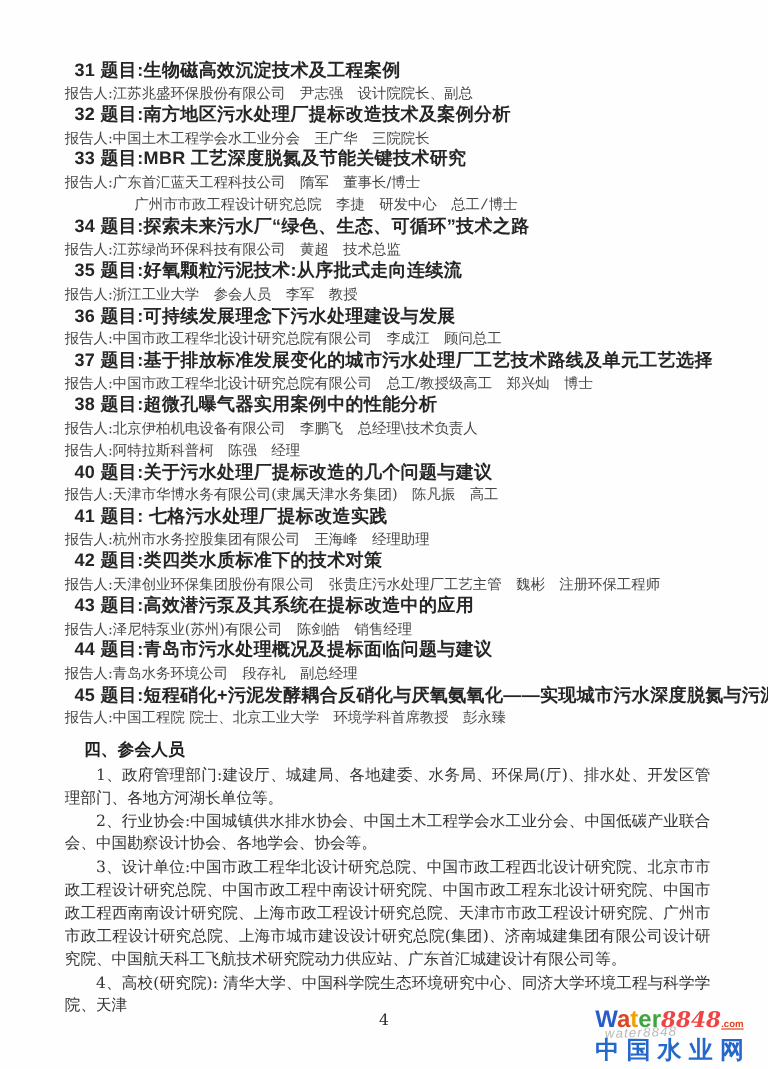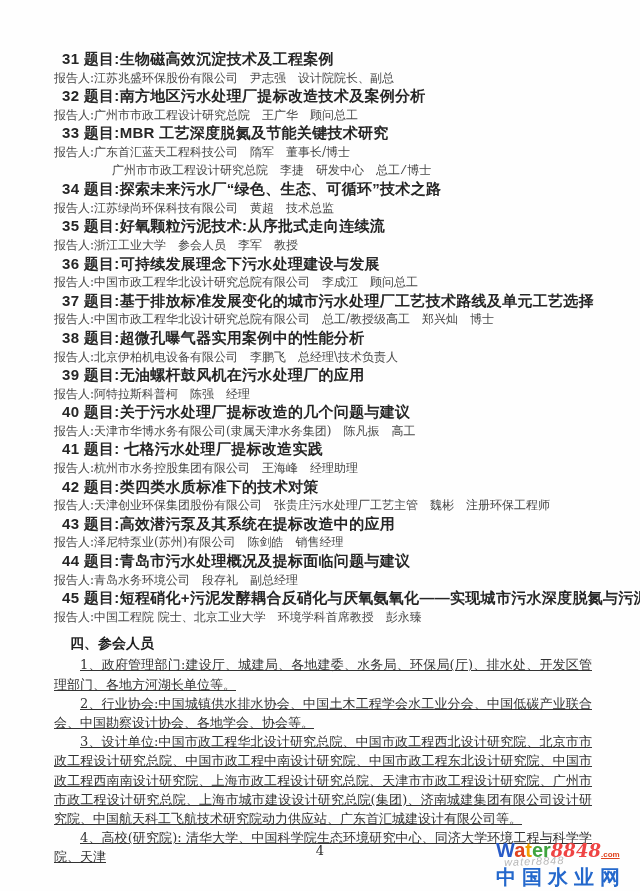--- a/index.html
+++ b/index.html
@@ -49,21 +49,20 @@
     padding-left:16px;
   }
   .para{
     font-family:"DejaVu Serif",serif;
     font-size:13px;
     line-height:19.2px;
     color:#333333;
     text-indent:26px;
     margin:0;
     text-align:justify;
-    text-decoration:underline;
   }
   .pageno{
     position:absolute;
     left:0;right:0;top:843px;
     text-align:center;
     font-family:"DejaVu Serif",serif;
     font-size:13px;
     color:#2b2b2b;
   }
   
@@ -118,21 +117,21 @@
 
 <div class="page">
   <div class="doc">
 
     <div class="item">
       <div class="t">31 题目:生物磁高效沉淀技术及工程案例</div>
       <div class="s">报告人:江苏兆盛环保股份有限公司　尹志强　设计院院长、副总</div>
     </div>
     <div class="item">
       <div class="t">32 题目:南方地区污水处理厂提标改造技术及案例分析</div>
-      <div class="s">报告人:广州市市政工程设计研究总院　王广华　顾问总工</div>
+      <div class="s">报告人:中国土木工程学会水工业分会　王广华　三院院长</div>
     </div>
     <div class="item">
       <div class="t">33 题目:MBR 工艺深度脱氮及节能关键技术研究</div>
       <div class="s">报告人:广东首汇蓝天工程科技公司　隋军　董事长/博士</div>
       <div class="s cont">广州市市政工程设计研究总院　李捷　研发中心　总工/博士</div>
     </div>
     <div class="item">
       <div class="t">34 题目:探索未来污水厂“绿色、生态、可循环”技术之路</div>
       <div class="s">报告人:江苏绿尚环保科技有限公司　黄超　技术总监</div>
     </div>
@@ -146,21 +145,20 @@
     </div>
     <div class="item">
       <div class="t">37 题目:基于排放标准发展变化的城市污水处理厂工艺技术路线及单元工艺选择</div>
       <div class="s">报告人:中国市政工程华北设计研究总院有限公司　总工/教授级高工　郑兴灿　博士</div>
     </div>
     <div class="item">
       <div class="t">38 题目:超微孔曝气器实用案例中的性能分析</div>
       <div class="s">报告人:北京伊柏机电设备有限公司　李鹏飞　总经理\技术负责人</div>
     </div>
     <div class="item">
-      <div class="t">39 题目:无油螺杆鼓风机在污水处理厂的应用</div>
       <div class="s">报告人:阿特拉斯科普柯　陈强　经理</div>
     </div>
     <div class="item">
       <div class="t">40 题目:关于污水处理厂提标改造的几个问题与建议</div>
       <div class="s">报告人:天津市华博水务有限公司(隶属天津水务集团)　陈凡振　高工</div>
     </div>
     <div class="item">
       <div class="t">41 题目: 七格污水处理厂提标改造实践</div>
       <div class="s">报告人:杭州市水务控股集团有限公司　王海峰　经理助理</div>
     </div>

